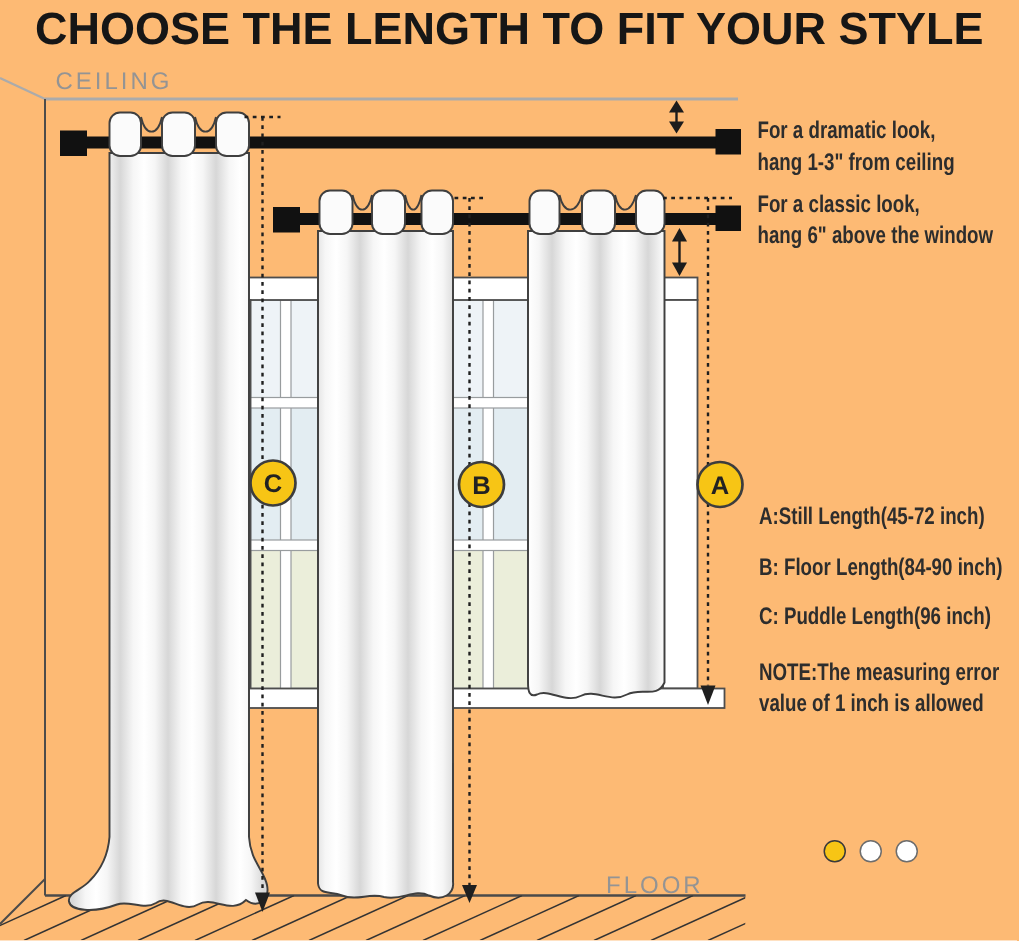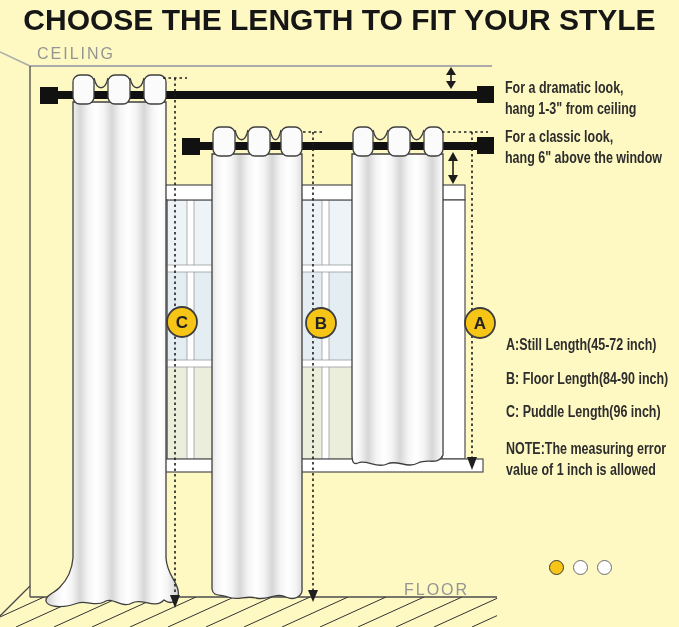--- a/index.html
+++ b/index.html
@@ -1,16 +1,16 @@
 <!DOCTYPE html>
 <html><head>
 <meta charset="utf-8">
 <style>
   html,body{margin:0;padding:0;background:#fff;}
-  .stage{position:relative;width:679px;height:627px;background:#fef9c3;overflow:hidden;
+  .stage{position:relative;width:679px;height:627px;background:#fdba74;overflow:hidden;
          font-family:"Liberation Sans",sans-serif;}
   .title{position:absolute;left:0;top:0;width:679px;height:40px;line-height:40px;
          text-align:center;font-size:30px;font-weight:800;color:#161616;
          letter-spacing:0px;white-space:nowrap;}
   svg.scene{position:absolute;left:0;top:0;}
   .room-label{fill:#949494;font-size:16px;letter-spacing:2px;font-family:"Liberation Sans",sans-serif;}
   .marker-letter{font-size:17px;font-weight:bold;fill:#222;font-family:"Liberation Sans",sans-serif;
                  text-anchor:middle;}
   .ann{position:absolute;color:#2d2d2d;font-size:16px;font-weight:bold;white-space:nowrap;
        transform:scaleX(0.78);transform-origin:0 0;line-height:21px;}

